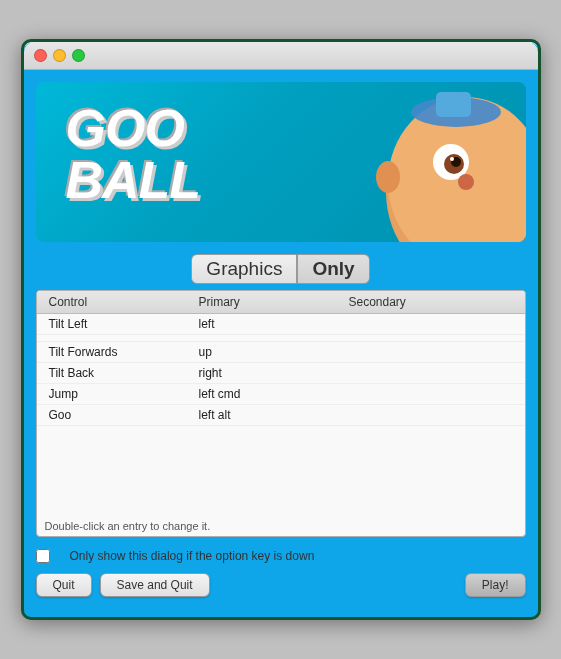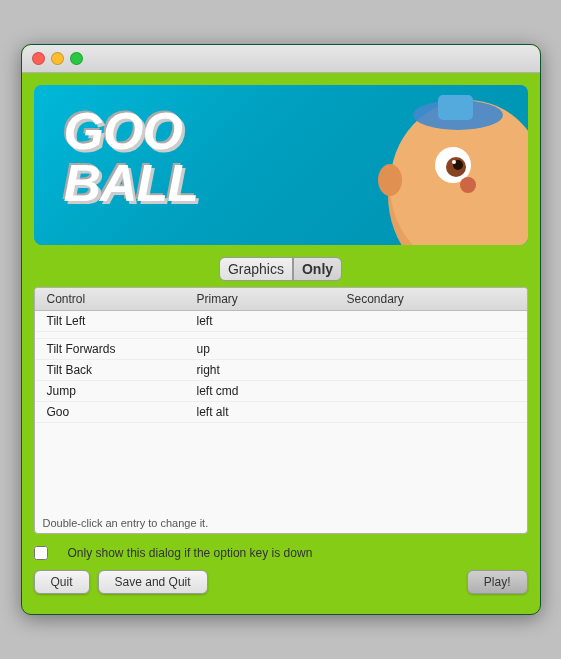--- a/index.html
+++ b/index.html
@@ -9,23 +9,23 @@
       display: flex;
       justify-content: center;
       align-items: center;
       width: 561px;
       height: 659px;
       font-family: -apple-system, 'Helvetica Neue', Arial, sans-serif;
     }
 
     .window {
       width: 520px;
-      background: #84cc16;
+      background: #0ea5e9;
       border-radius: 10px;
-      border: 1px solid #14532d;
+      border: 3px solid #14532d;
       box-shadow: 0 4px 20px rgba(0,0,0,0.4), inset 0 1px 0 rgba(255,255,255,0.8);
       padding-bottom: 20px;
       overflow: hidden;
     }
 
     .title-bar {
       background: linear-gradient(to bottom, #e8e8e8 0%, #d4d4d4 100%);
       height: 28px;
       display: flex;
       align-items: center;
@@ -88,22 +88,22 @@
     }
 
     .tabs-row {
       display: flex;
       justify-content: center;
       margin: 12px 0 6px 0;
       gap: 0;
     }
 
     .tab {
-      padding: 3px 8px;
-      font-size: 14px;
+      padding: 3px 14px;
+      font-size: 19px;
       cursor: pointer;
       border: 1px solid #999;
       background: linear-gradient(to bottom, #f0f0f0, #e0e0e0);
       color: #333;
       user-select: none;
     }
 
     .tab:first-child {
       border-radius: 6px 0 0 6px;
     }

